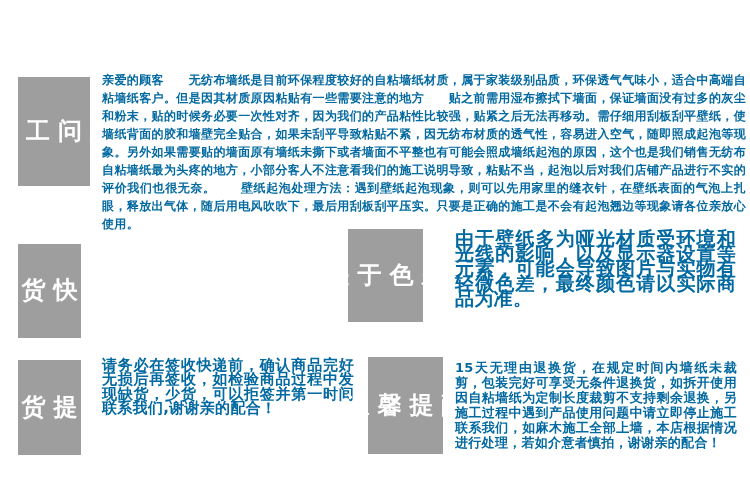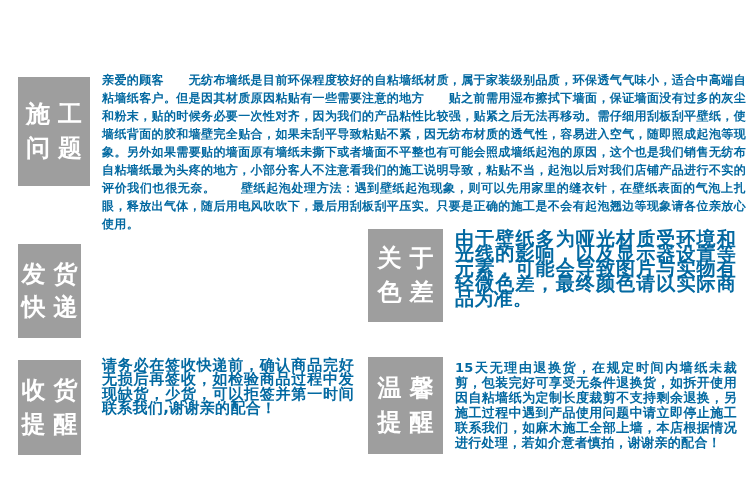--- a/index.html
+++ b/index.html
@@ -39,37 +39,37 @@
     margin: 0 10px 0 16px;
     white-space: nowrap;
     line-height: 34px;
   }
 
   
   .labelbox {
     position: absolute;
     background: #9e9e9e;
     display: flex;
-    flex-direction: column;
+    flex-direction: row;
     align-items: center;
     justify-content: center;
     gap: 8px;
   }
   .labelbox .ln {
     color: #ffffff;
     font-weight: bold;
     font-size: 24px;
     line-height: 1.05;
     letter-spacing: 8px;
     margin-right: -8px;
     white-space: nowrap;
   }
   .b1 { left: 18px;  top: 77px;  width: 72px; height: 109px; }
   .b2 { left: 18px;  top: 244px; width: 63px; height: 94px; }
-  .b3 { left: 368px; top: 229px; width: 75px; height: 93px; }
+  .b3 { left: 348px; top: 229px; width: 75px; height: 93px; }
   .b4 { left: 18px;  top: 360px; width: 63px; height: 95px; }
   .b5 { left: 368px; top: 357px; width: 75px; height: 97px; }
 
   
   .bodytxt {
     position: absolute;
     margin: 0;
     color: #0369a1;
     font-weight: bold;
     text-align: justify;

